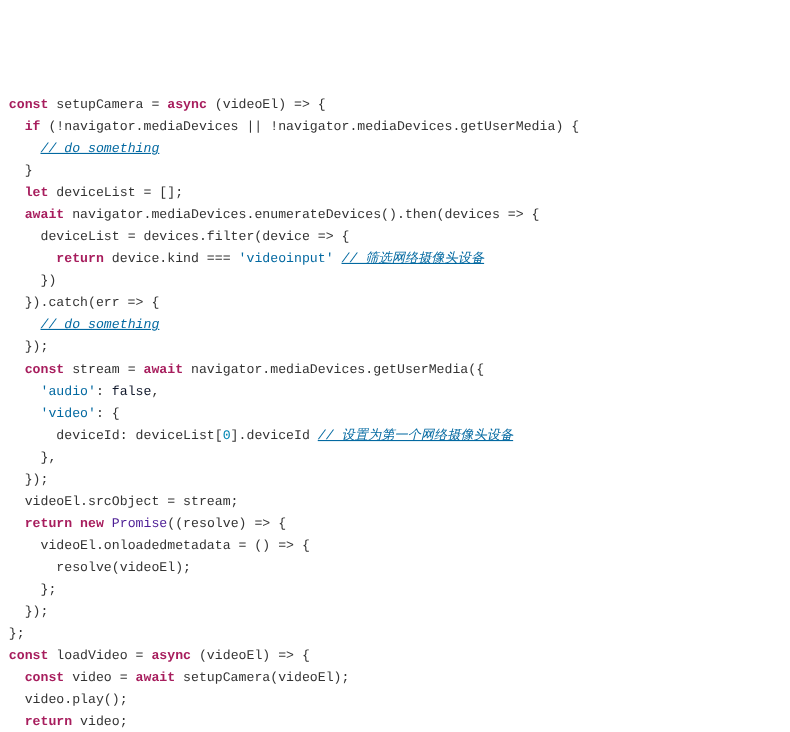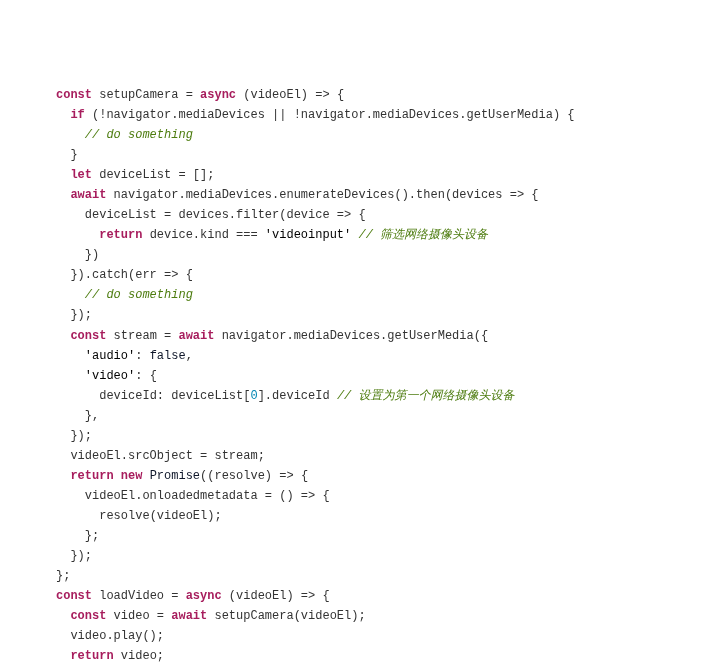--- a/index.html
+++ b/index.html
@@ -13,26 +13,26 @@
       background: #ffffff;
       font-family: "SFMono-Regular", Consolas, "Liberation Mono", Menlo, monospace;
       font-size: 12px;
       line-height: 1.67;
       padding: 5px 8px;
       color: #333333;
       white-space: pre;
       overflow: hidden;
     }
     .kw { color: #a71d5d; font-weight: bold; }
-    .str { color: #000000; }
+    .str { color: #0369a1; }
     .num { color: #0086b3; }
-    .com { color: #4d7c0f; font-style: italic; }
+    .com { color: #0369a1; font-style: italic; text-decoration: underline; }
     .bool { color: #0f172a; }
-    .obj { color: #0f172a; }
-    .code-line { display: block; margin-left: 48px; }
+    .obj { color: #4c1d95; }
+    .code-line { display: block; }
   </style>
 </head>
 <body>
 
 
 
 <div id="code-container"><span class="code-line"><span class="kw">const</span><span> setupCamera = </span><span class="kw">async</span><span> (videoEl) =&gt; {</span></span><span class="code-line">  <span class="kw">if</span><span> (!navigator.mediaDevices || !navigator.mediaDevices.getUserMedia) {</span></span><span class="code-line">    <span class="com">// do something</span></span><span class="code-line">  <span>}</span></span><span class="code-line"><span></span></span><span class="code-line">  <span class="kw">let</span><span> deviceList = [];</span></span><span class="code-line">  <span class="kw">await</span><span> navigator.mediaDevices.enumerateDevices().then(devices =&gt; {</span></span><span class="code-line">    <span>deviceList = devices.filter(device =&gt; {</span></span><span class="code-line">      <span class="kw">return</span><span> device.kind === </span><span class="str">'videoinput'</span><span> </span><span class="com">// 筛选网络摄像头设备</span></span><span class="code-line">    <span>})</span></span><span class="code-line">  <span>}).catch(err =&gt; {</span></span><span class="code-line">    <span class="com">// do something</span></span><span class="code-line">  <span>});</span></span><span class="code-line"><span></span></span><span class="code-line">  <span class="kw">const</span><span> stream = </span><span class="kw">await</span><span> navigator.mediaDevices.getUserMedia({</span></span><span class="code-line">    <span class="str">'audio'</span><span>: </span><span class="bool">false</span><span>,</span></span><span class="code-line">    <span class="str">'video'</span><span>: {</span></span><span class="code-line">      <span>deviceId: deviceList[</span><span class="num">0</span><span>].deviceId </span><span class="com">// 设置为第一个网络摄像头设备</span></span><span class="code-line">    <span>},</span></span><span class="code-line">  <span>});</span></span><span class="code-line">  <span>videoEl.srcObject = stream;</span></span><span class="code-line"><span></span></span><span class="code-line">  <span class="kw">return</span><span> </span><span class="kw">new</span><span> </span><span class="obj">Promise</span><span>((resolve) =&gt; {</span></span><span class="code-line">    <span>videoEl.onloadedmetadata = () =&gt; {</span></span><span class="code-line">      <span>resolve(videoEl);</span></span><span class="code-line">    <span>};</span></span><span class="code-line">  <span>});</span></span><span class="code-line"><span>};</span></span><span class="code-line"><span></span></span><span class="code-line"><span class="kw">const</span><span> loadVideo = </span><span class="kw">async</span><span> (videoEl) =&gt; {</span></span><span class="code-line">  <span class="kw">const</span><span> video = </span><span class="kw">await</span><span> setupCamera(videoEl);</span></span><span class="code-line">  <span>video.play();</span></span><span class="code-line">  <span class="kw">return</span><span> video;</span></span><span class="code-line"><span></span></span></div>
 
 
 

